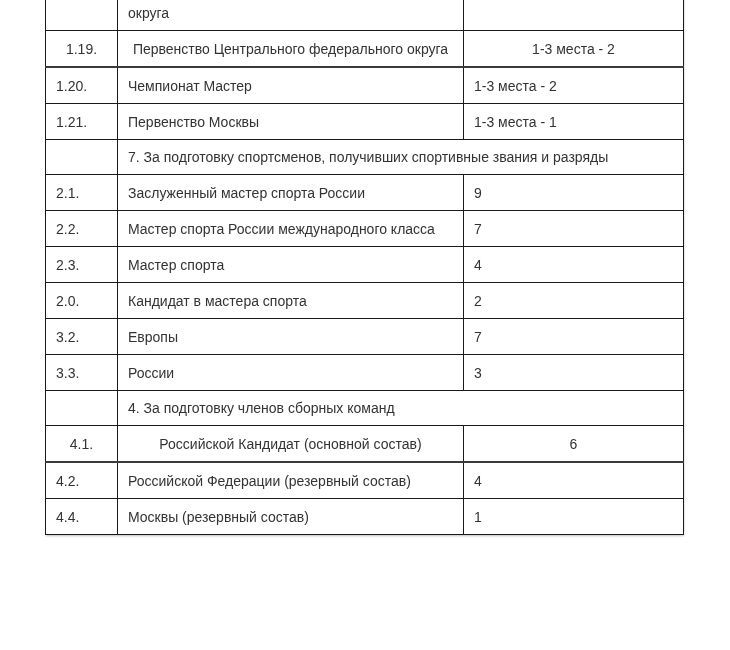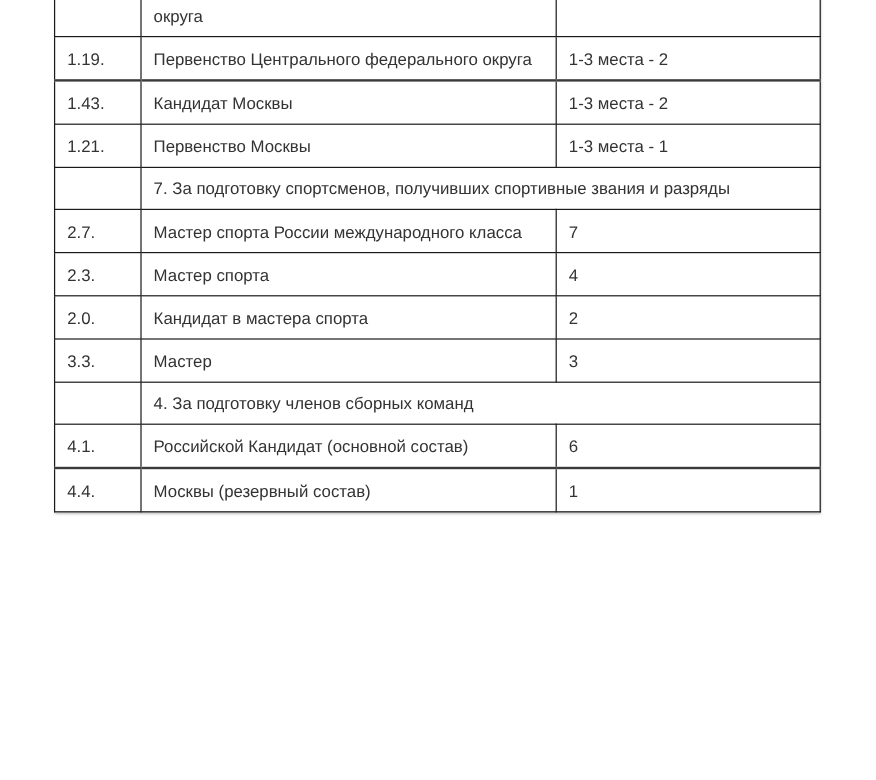--- a/index.html
+++ b/index.html
@@ -32,21 +32,21 @@
     border: 1px solid #1a1a1a;
     vertical-align: top;
     padding: 7px 10px 6px 10px;
     line-height: 22px;
     color: #333333;
   }
   col.c1 { width: 72px; }
   col.c2 { width: 346px; }
   col.c3 { width: 220px; }
   tr.section td.label { padding-top: 6px; padding-bottom: 6px; }
-  tr.thick-bottom td { border-bottom: 2px solid #3a3a3a; }
+  tr.thick-bottom td { border-bottom: 2px solid #3a3a3a; text-align: center; }
 </style>
 </head>
 <body>
 
 <div class="table-wrap">
   <table>
     <colgroup>
       <col class="c1">
         <col class="c2">
         <col class="c3">
@@ -56,62 +56,77 @@
         <td></td>
         <td>округа</td>
         <td></td>
       </tr>
       <tr class="thick-bottom">
         <td>1.19.</td>
         <td>Первенство Центрального федерального округа</td>
         <td>1-3 места - 2</td>
       </tr>
       <tr>
-        <td>1.43.</td>
-        <td>Кандидат Москвы</td>
+        <td>1.20.</td>
+        <td>Чемпионат Мастер</td>
         <td>1-3 места - 2</td>
       </tr>
       <tr>
         <td>1.21.</td>
         <td>Первенство Москвы</td>
         <td>1-3 места - 1</td>
       </tr>
       <tr class="section">
         <td></td>
         <td class="label" colspan="2">7. За подготовку спортсменов, получивших спортивные звания и разряды</td>
       </tr>
       <tr>
-        <td>2.7.</td>
+        <td>2.1.</td>
+        <td>Заслуженный мастер спорта России</td>
+        <td>9</td>
+      </tr>
+      <tr>
+        <td>2.2.</td>
         <td>Мастер спорта России международного класса</td>
         <td>7</td>
       </tr>
       <tr>
         <td>2.3.</td>
         <td>Мастер спорта</td>
         <td>4</td>
       </tr>
       <tr>
         <td>2.0.</td>
         <td>Кандидат в мастера спорта</td>
         <td>2</td>
       </tr>
       <tr>
+        <td>3.2.</td>
+        <td>Европы</td>
+        <td>7</td>
+      </tr>
+      <tr>
         <td>3.3.</td>
-        <td>Мастер</td>
+        <td>России</td>
         <td>3</td>
       </tr>
       <tr class="section">
         <td></td>
         <td class="label" colspan="2">4. За подготовку членов сборных команд</td>
       </tr>
       <tr class="thick-bottom">
         <td>4.1.</td>
         <td>Российской Кандидат (основной состав)</td>
         <td>6</td>
       </tr>
       <tr>
+        <td>4.2.</td>
+        <td>Российской Федерации (резервный состав)</td>
+        <td>4</td>
+      </tr>
+      <tr>
         <td>4.4.</td>
         <td>Москвы (резервный состав)</td>
         <td>1</td>
       </tr>
     </tbody>
   </table>
 </div>
 
 </body></html>

